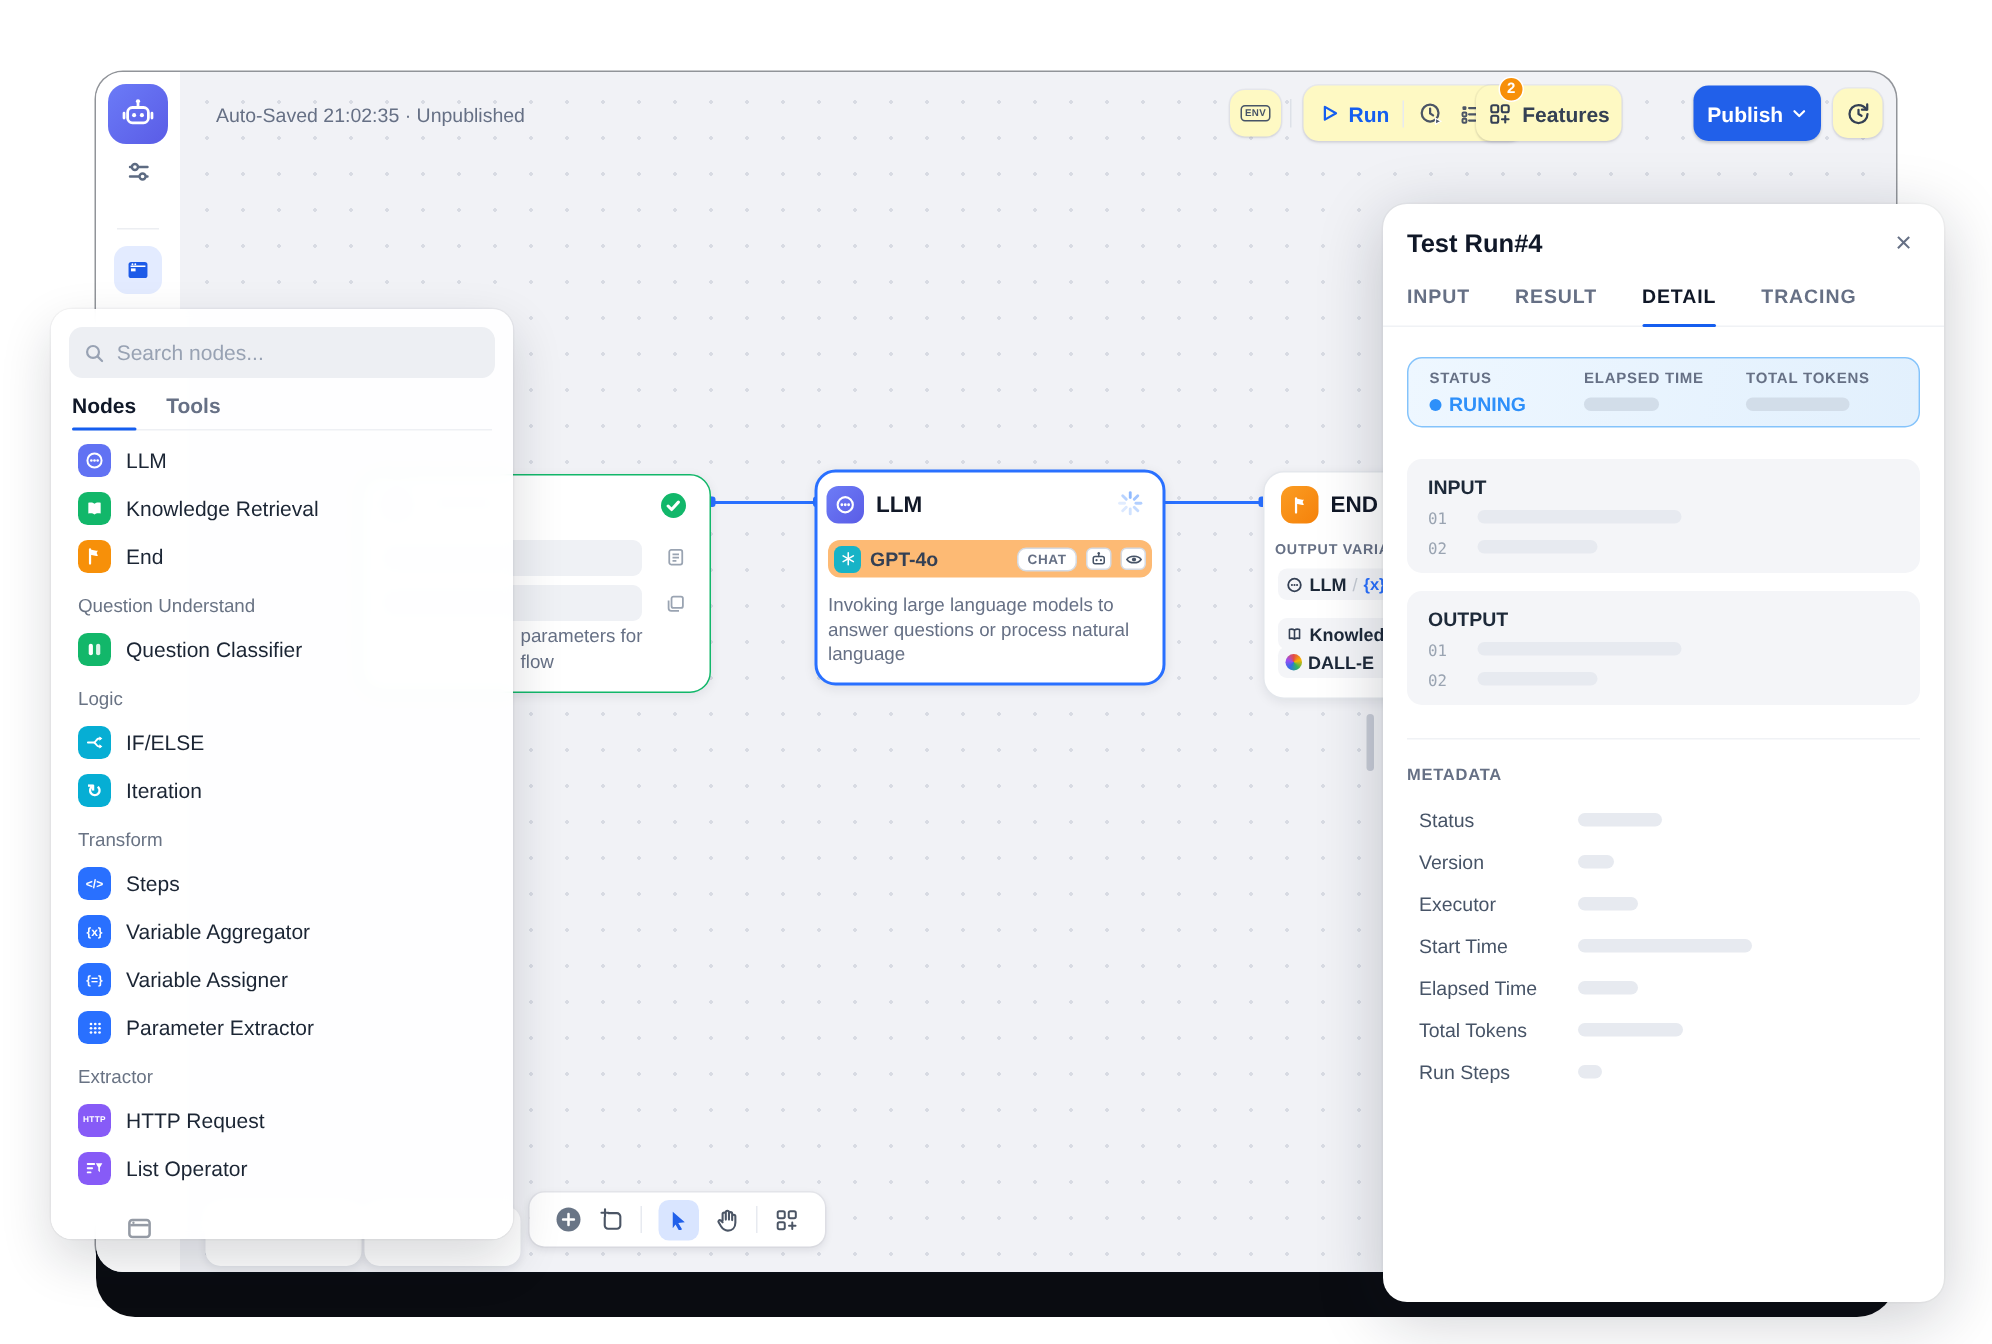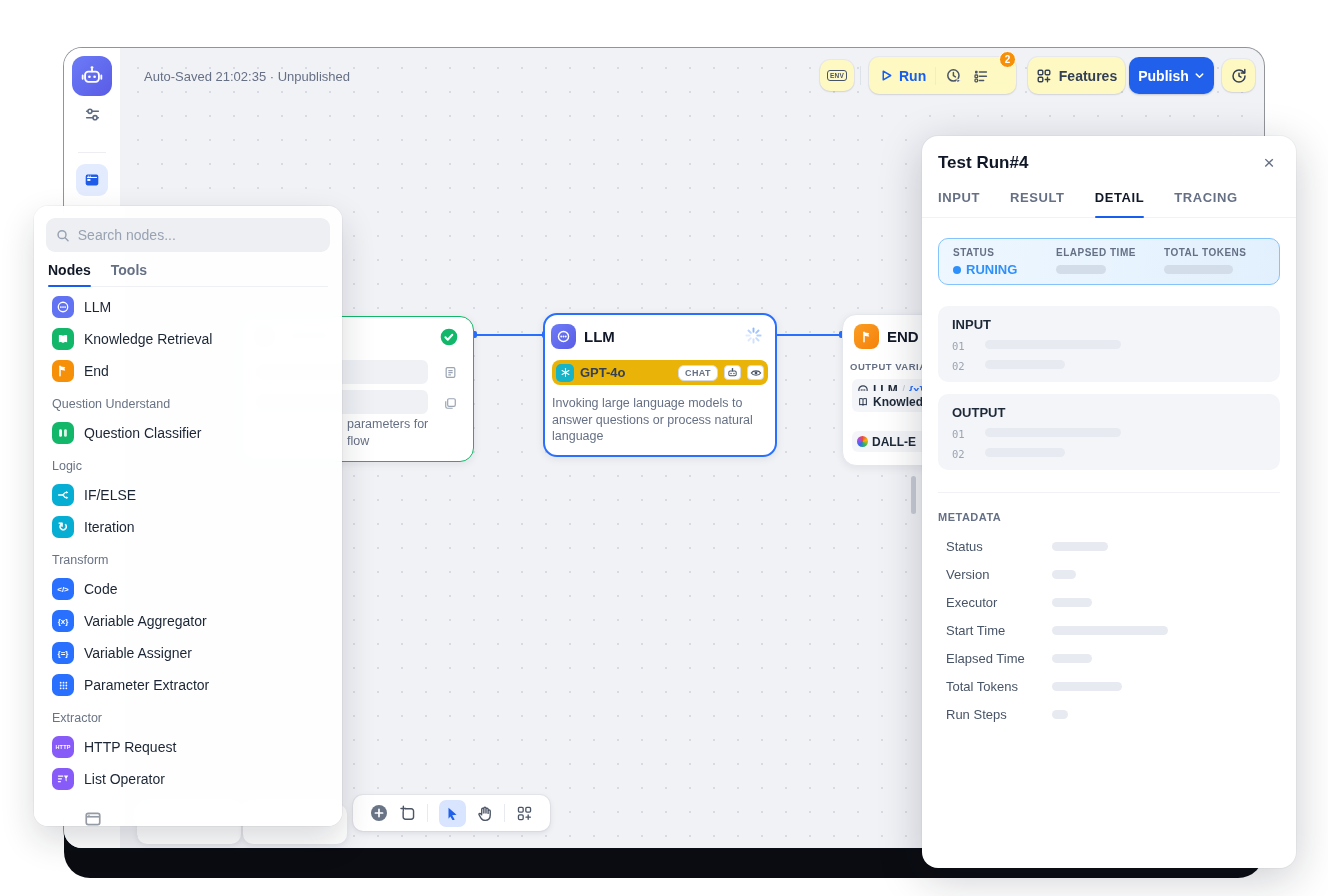--- a/index.html
+++ b/index.html
@@ -20,37 +20,37 @@
   .raildiv{left:78px;top:152px;width:28px;height:1px;background:#eceef2;z-index:7}
   .toolactive{left:76px;top:164px;width:32px;height:32px;border-radius:9px;background:#e3ebff}
 
   
   .autosave{left:144px;top:69px;font-size:13px;color:#667085;z-index:8}
   .btn{background:#fef9c3;border-radius:10px;box-shadow:0 1px 2px rgba(16,24,40,.1),0 0 0 1px rgba(16,24,40,.04);z-index:8;display:flex;align-items:center;justify-content:center}
   .rungroup{left:869px;top:57px;width:147px;height:37px;gap:9px;padding:0 11px;justify-content:flex-start}
   .runlabel{color:#155eef;font-size:14px;font-weight:700}
   .vdiv{width:1px;height:18px;background:#e7eaf0}
   .badge{left:999px;top:51px;width:17px;height:17px;border-radius:50%;background:#f79009;border:1.5px solid #fff;color:#fff;font-size:10px;font-weight:700;display:flex;align-items:center;justify-content:center;z-index:9}
-  .features{left:1028px;top:57px;width:97px;height:37px;gap:7px;font-size:14px;font-weight:600;color:#344054}
+  .features{left:984px;top:57px;width:97px;height:37px;gap:7px;font-size:14px;font-weight:600;color:#344054}
   .publish{left:1129px;top:57px;width:85px;height:37px;border-radius:10px;background:#2160ea;color:#fff;font-size:14px;font-weight:600;gap:5px;display:flex;align-items:center;justify-content:center;z-index:8;box-shadow:0 1px 2px rgba(16,24,40,.2)}
   .envbtn{left:820px;top:60px;width:34px;height:31px}
   .envbox{border:1.6px solid #475467;border-radius:3px;padding:1px 2px;font-size:6.5px;font-weight:800;color:#475467;letter-spacing:.2px}
   .histbtn{left:1222px;top:59px;width:33px;height:33px}
   .tdiv{left:860px;top:66px;width:1px;height:19px;background:#dde1e8;z-index:8}
 
   
   .edge{height:2px;background:#2970ff;z-index:2}
   .port{width:7px;height:7px;border-radius:2px;background:#2970ff;z-index:3}
   .node{background:#fff;border-radius:14px;z-index:3;box-shadow:0 2px 8px rgba(16,24,40,.08)}
   .startnode{left:240px;top:316px;width:234px;height:146px;border:1.5px solid #12b76a}
   .llmnode{left:543px;top:313px;width:234px;height:144px;border:2px solid #2970ff}
   .endnode{left:842px;top:314px;width:102px;height:152px;border:1px solid #e4e7ec}
   .nhead{font-size:15px;font-weight:800;color:#111827}
   .nicon26{width:25px;height:25px;border-radius:8px;display:flex;align-items:center;justify-content:center}
-  .modelrow{left:552px;top:360px;width:216px;height:25px;background:#eab308;border-radius:8px;display:flex;align-items:center;gap:6px;padding:4px 4px;z-index:4}
+  .modelrow{left:552px;top:360px;width:216px;height:25px;background:#fdba74;border-radius:8px;display:flex;align-items:center;gap:6px;padding:4px 4px;z-index:4}
   .chatbadge{border:1px solid #d5dae2;background:#fff;border-radius:6px;font-size:9px;font-weight:700;color:#667085;letter-spacing:.4px;padding:2px 6px}
   .minibadge{width:17px;height:15px;border:1px solid #d5dae2;background:#fff;border-radius:4px;display:flex;align-items:center;justify-content:center}
   .ndesc{font-size:12.5px;line-height:16.5px;color:#667085}
   .frow{background:#eff1f5;border-radius:6px;z-index:3;position:absolute}
   .ghost{position:absolute;z-index:3}
   .evrow{left:852px;width:84px;height:21px;background:#f4f5f8;border-radius:6px;display:flex;align-items:center;gap:4px;padding:0 5px;font-size:12px;color:#1d2939;font-weight:600;z-index:3;white-space:nowrap}
   .evlabel{left:850px;top:361px;font-size:9.5px;font-weight:700;letter-spacing:.5px;color:#667085;z-index:3;white-space:nowrap}
   .dalle{width:11px;height:11px;border-radius:50%;background:conic-gradient(#e54d42,#f7b500,#30b65f,#2f6fe4,#9a4df5,#e54d42);flex:0 0 11px}
   .scrollthumb{left:911px;top:476px;width:5px;height:38px;border-radius:3px;background:#c7ccd6;z-index:4}
 
@@ -322,21 +322,21 @@
   <svg width="12" height="12" viewBox="0 0 16 16">
       <circle cx="8" cy="8" r="5.6" fill="none" stroke="#344054" stroke-width="1.6"></circle>
       <circle cx="5.7" cy="8" r=".95" fill="#344054"></circle>
       <circle cx="8" cy="8" r=".95" fill="#344054"></circle>
       <circle cx="10.3" cy="8" r=".95" fill="#344054"></circle>
     </svg>
   <span>LLM</span>
   <span style="color:#c3c9d2;font-weight:400">/</span>
   <span style="color:#2970ff;font-weight:700;font-size:11px">{x}</span>
 </div>
-<div class="abs evrow" style="top:391px">
+<div class="abs evrow" style="top:412px">
   <svg width="12" height="12" viewBox="0 0 16 16">
       <path d="M8 4.2C6.8 3.2 5.1 3 3.5 3.6v8c1.6-.6 3.3-.4 4.5.6 1.2-1 2.9-1.2 4.5-.6v-8C10.9 3 9.2 3.2 8 4.2zM8 4.4v7.4" fill="none" stroke="#344054" stroke-width="1.4" stroke-linejoin="round"></path>
     </svg>
   <span>Knowled</span>
 </div>
 <div class="abs evrow" style="top:431px">
   <span class="dalle"></span>
   <span>DALL-E</span>
 </div>
 
@@ -453,21 +453,21 @@
     <div class="pitem">
       <span class="nicon" style="background-color: rgb(6, 174, 212);">
           <span style="font-size:12px;line-height:1">↻</span>
         </span>
       <span>Iteration</span>
     </div>
 
     <div class="psec">Transform</div>
     <div class="pitem">
       <span class="nicon tglyph" style="background-color: rgb(41, 112, 255);">&lt;/&gt;</span>
-      <span>Code</span>
+      <span>Steps</span>
     </div>
     <div class="pitem">
       <span class="nicon tglyph" style="background-color: rgb(41, 112, 255);">{x}</span>
       <span>Variable Aggregator</span>
     </div>
     <div class="pitem">
       <span class="nicon tglyph" style="background-color: rgb(41, 112, 255);">{=}</span>
       <span>Variable Assigner</span>
     </div>
     <div class="pitem">

